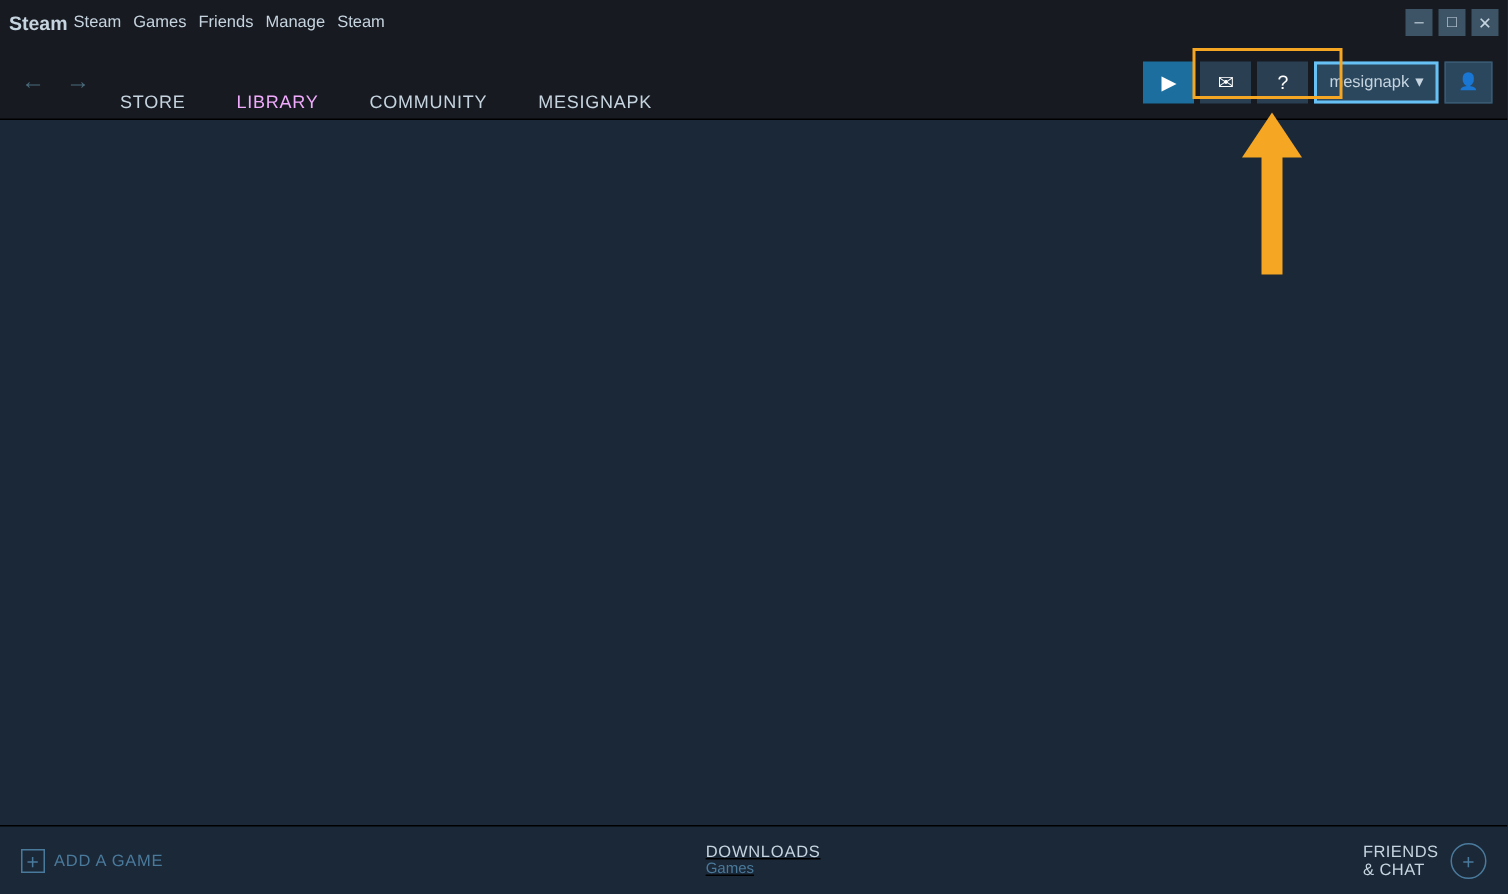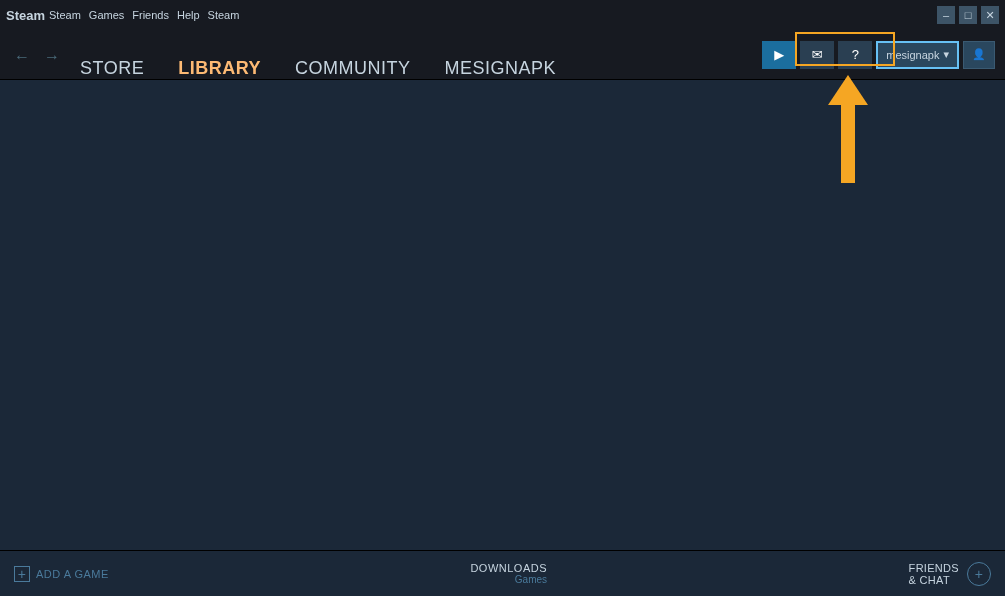--- a/index.html
+++ b/index.html
@@ -80,30 +80,30 @@
     }
 
     #nav-links {
       display: flex;
       align-items: center;
       gap: 30px;
       flex: 1;
     }
     .nav-link {
       color: #c6d4df;
-      font-size: 18px;
+      font-size: 12px;
       cursor: pointer;
       text-transform: uppercase;
       letter-spacing: 0.5px;
       padding: 4px 2px;
       margin-top: 27px;
     }
     .nav-link.active {
-      color: #fdba74;
-      font-weight: bold;
+      color: #f0abfc;
+      font-weight: normal;
     }
 
     
     #top-right-controls {
       display: flex;
       align-items: center;
       gap: 4px;
     }
     .icon-btn {
       width: 34px;
@@ -218,22 +218,23 @@
       border: 1px solid #4a7a9b;
       display: flex;
       align-items: center;
       justify-content: center;
       font-size: 14px;
       line-height: 1;
       color: #4a7a9b;
     }
 
     #downloads-center {
-      text-align: right;
-      cursor: pointer;
+      text-align: left;
+      cursor: pointer;
+      text-decoration: underline;
     }
     #downloads-center .dl-label {
       color: #c6d4df;
       font-size: 11px;
       text-transform: uppercase;
       letter-spacing: 0.5px;
       display: block;
     }
     #downloads-center .dl-manage {
       color: #4a7a9b;
@@ -265,21 +266,21 @@
   </style>
 </head>
 <body>
 
 <div id="title-bar">
   <div id="title-bar-left">
     <span id="steam-logo">Steam</span>
     <span class="menu-item">Steam</span>
     <span class="menu-item">Games</span>
     <span class="menu-item">Friends</span>
-    <span class="menu-item">Help</span>
+    <span class="menu-item">Manage</span>
     <span class="menu-item">Steam</span>
   </div>
   <div id="title-bar-right">
     <button class="win-btn">–</button>
     <button class="win-btn">□</button>
     <button class="win-btn" id="close-btn">✕</button>
   </div>
 </div>
 
 <div id="nav-bar">

